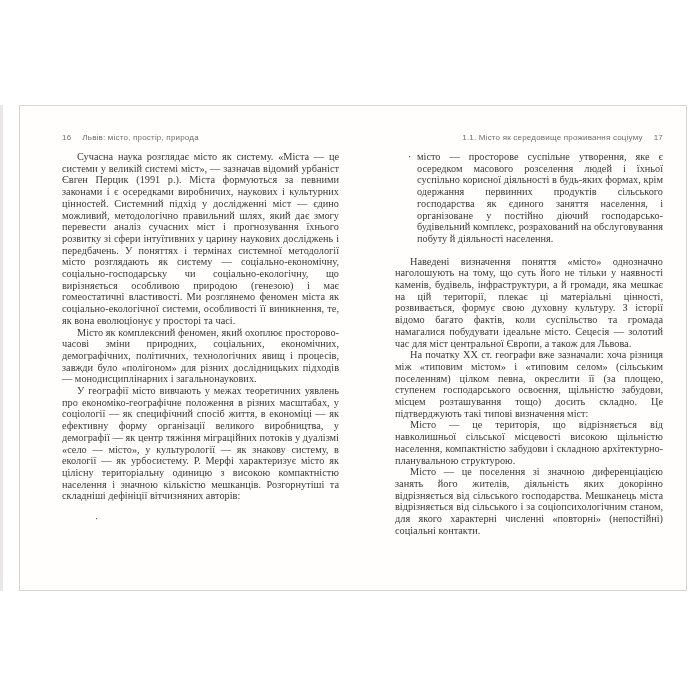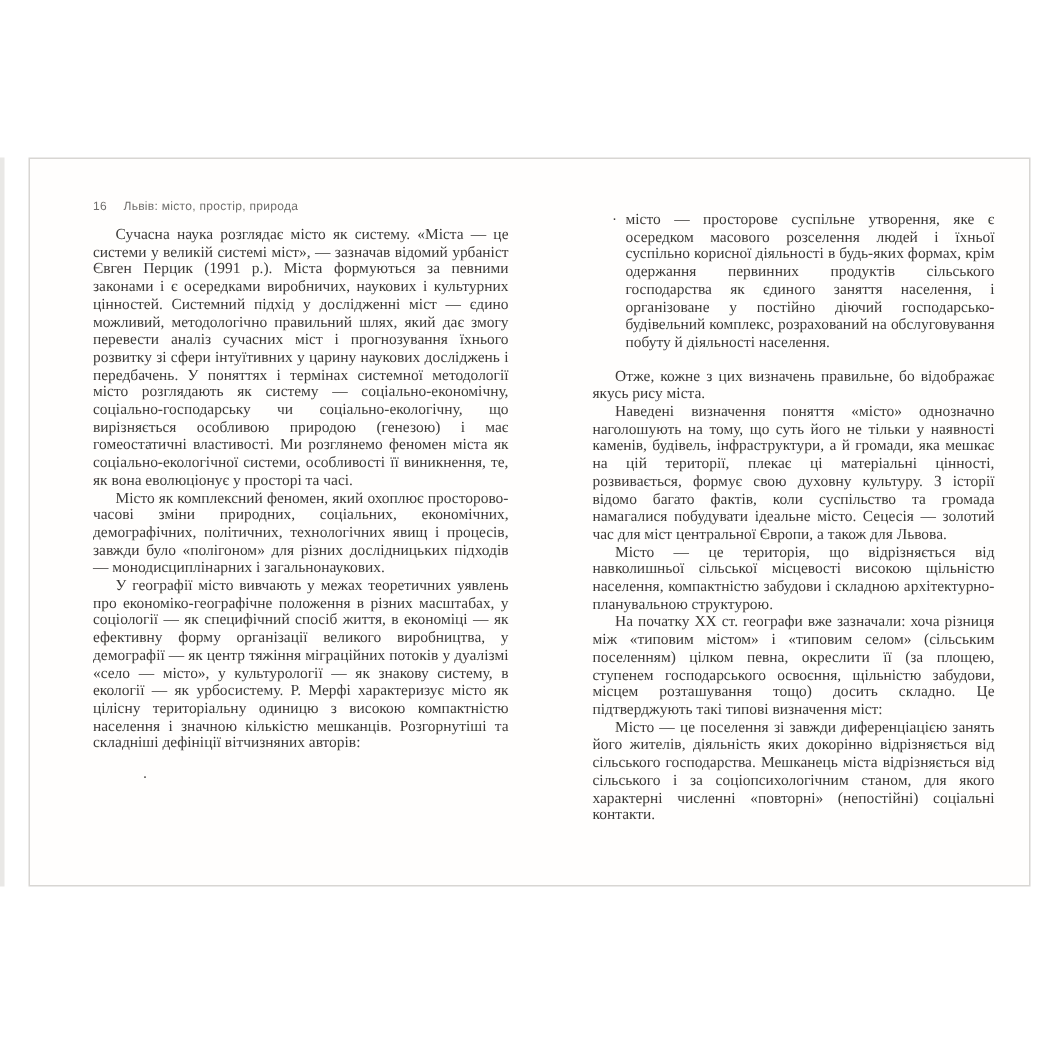--- a/index.html
+++ b/index.html
@@ -76,25 +76,27 @@
       <p>Сучасна наука розглядає місто як систему. «Міста — це системи у великій системі міст», — зазначав відомий урбаніст Євген Перцик (1991 р.). Міста формуються за певними законами і є осередками виробничих, наукових і культурних цінностей. Системний підхід у дослідженні міст — єдино можливий, методологічно правильний шлях, який дає змогу перевести аналіз сучасних міст і прогнозування їхнього розвитку зі сфери інтуїтивних у царину наукових досліджень і передбачень. У поняттях і термінах системної методології місто розглядають як систему — соціально-економічну, соціально-господарську чи соціально-екологічну, що вирізняється особливою природою (генезою) і має гомеостатичні властивості. Ми розглянемо феномен міста як соціально-екологічної системи, особливості її виникнення, те, як вона еволюціонує у просторі та часі.</p>
       <p>Місто як комплексний феномен, який охоплює просторово-часові зміни природних, соціальних, економічних, демографічних, політичних, технологічних явищ і процесів, завжди було «полігоном» для різних дослідницьких підходів — монодисциплінарних і загальнонаукових.</p>
       <p>У географії місто вивчають у межах теоретичних уявлень про економіко-географічне положення в різних масштабах, у соціології — як специфічний спосіб життя, в економіці — як ефективну форму організації великого виробництва, у демографії — як центр тяжіння міграційних потоків у дуалізмі «село — місто», у культурології — як знакову систему, в екології — як урбосистему. Р. Мерфі характеризує місто як цілісну територіальну одиницю з високою компактністю населення і значною кількістю мешканців. Розгорнутіші та складніші дефініції вітчизняних авторів:</p>
       <p class="bullet-item">
         <span class="bullet-marker">·</span>
       </p>
     </div>
   </div>
 
   <div class="page page-right">
+    <div class="running-head">
+      <span>1.1. Місто як середовище проживання соціуму</span><span class="head-gap"></span><span>17</span>
+    </div>
     <div class="body-text">
       <p class="bullet-item">
         <span class="bullet-marker">·</span><span>місто — просторове суспільне утворення, яке є осередком масового розселення людей і їхньої суспільно корисної діяльності в будь-яких формах, крім одержання первинних продуктів сільського господарства як єдиного заняття населення, і організоване у постійно діючий господарсько-будівельний комплекс, розрахований на обслуговування побуту й діяльності населення.</span>
       </p>
-      <p>Отже, кожне з цих визначень правильне, бо відображає якусь рису міста.</p>
       <p>Наведені визначення поняття «місто» однозначно наголошують на тому, що суть його не тільки у наявності каменів, будівель, інфраструктури, а й громади, яка мешкає на цій території, плекає ці матеріальні цінності, розвивається, формує свою духовну культуру. З історії відомо багато фактів, коли суспільство та громада намагалися побудувати ідеальне місто. Сецесія — золотий час для міст центральної Європи, а також для Львова.</p>
+      <p>На початку XX ст. географи вже зазначали: хоча різниця між «типовим містом» і «типовим селом» (сільським поселенням) цілком певна, окреслити її (за площею, ступенем господарського освоєння, щільністю забудови, місцем розташування тощо) досить складно. Це підтверджують такі типові визначення міст:</p>
       <p>Місто — це територія, що відрізняється від навколишньої сільської місцевості високою щільністю населення, компактністю забудови і складною архітектурно-планувальною структурою.</p>
-      <p>На початку XX ст. географи вже зазначали: хоча різниця між «типовим містом» і «типовим селом» (сільським поселенням) цілком певна, окреслити її (за площею, ступенем господарського освоєння, щільністю забудови, місцем розташування тощо) досить складно. Це підтверджують такі типові визначення міст:</p>
-      <p>Місто — це поселення зі завжди диференціацією занять його жителів, діяльність яких докорінно відрізняється від сільського господарства. Мешканець міста відрізняється від сільського і за соціопсихологічним станом, для якого характерні численні «повторні» (непостійні) соціальні контакти.</p>
+      <p>Місто — це поселення зі значною диференціацією занять його жителів, діяльність яких докорінно відрізняється від сільського господарства. Мешканець міста відрізняється від сільського і за соціопсихологічним станом, для якого характерні численні «повторні» (непостійні) соціальні контакти.</p>
     </div>
   </div>
 
 </div>
 
 </body></html>

